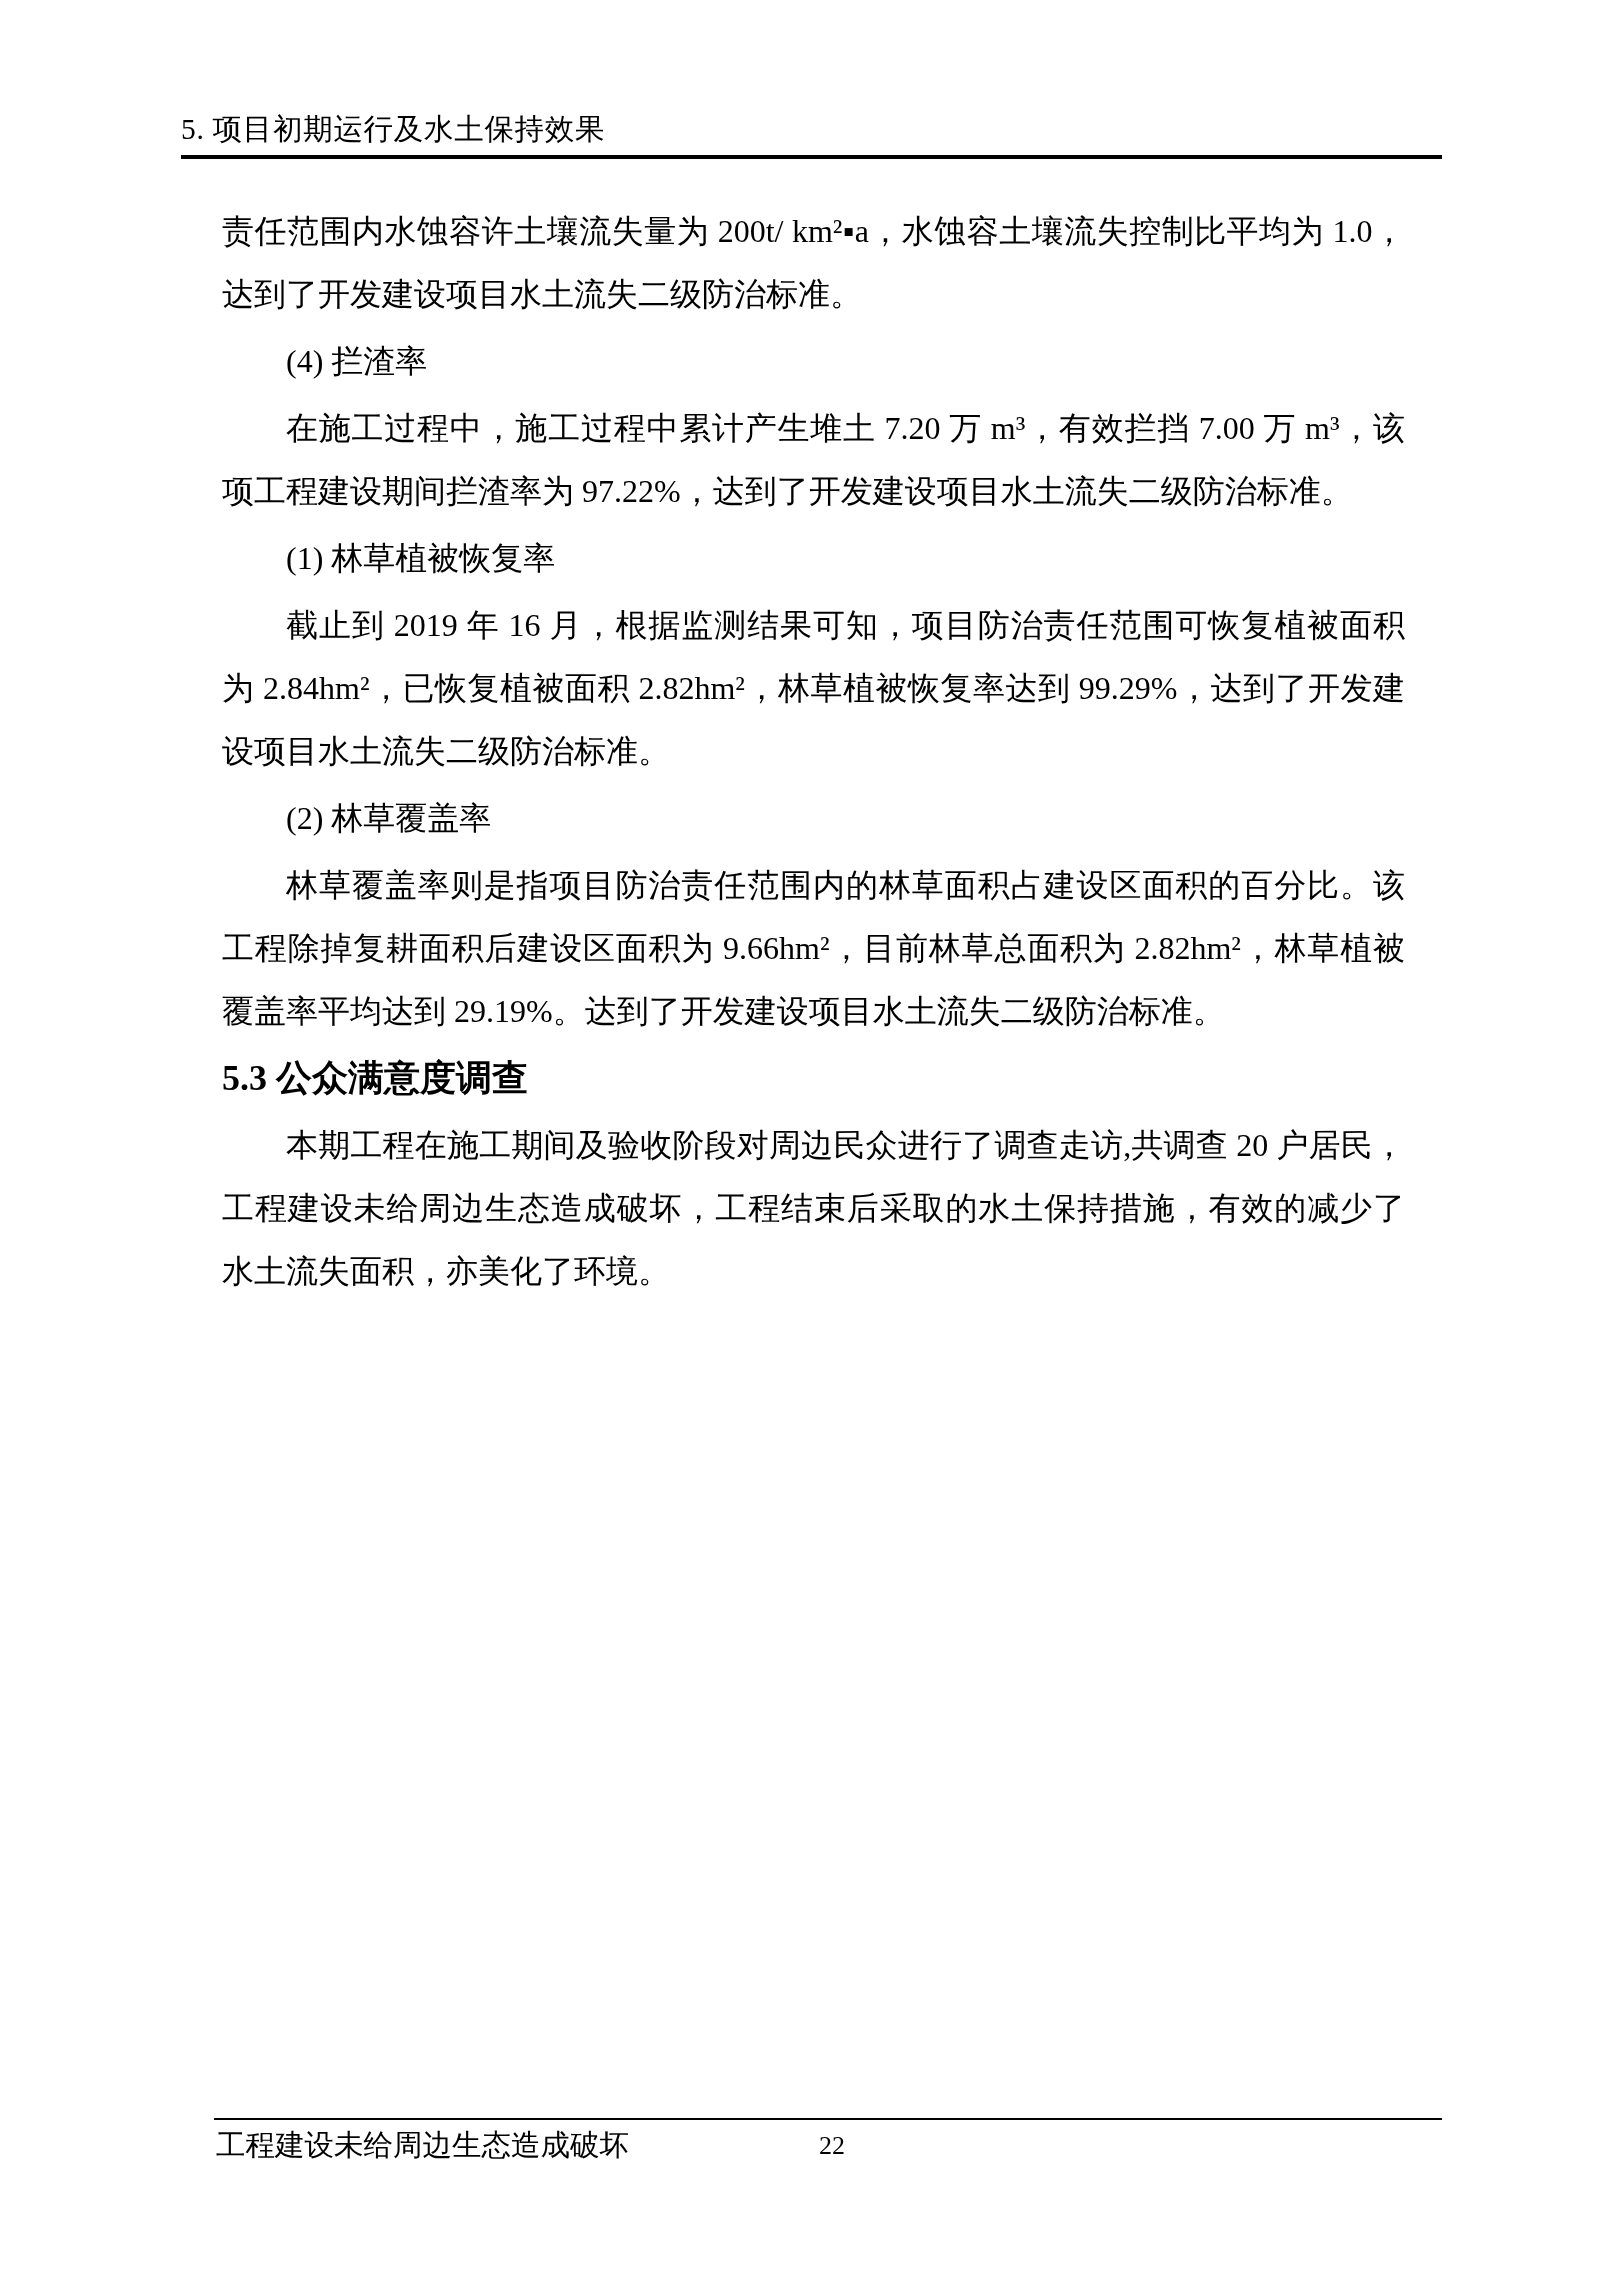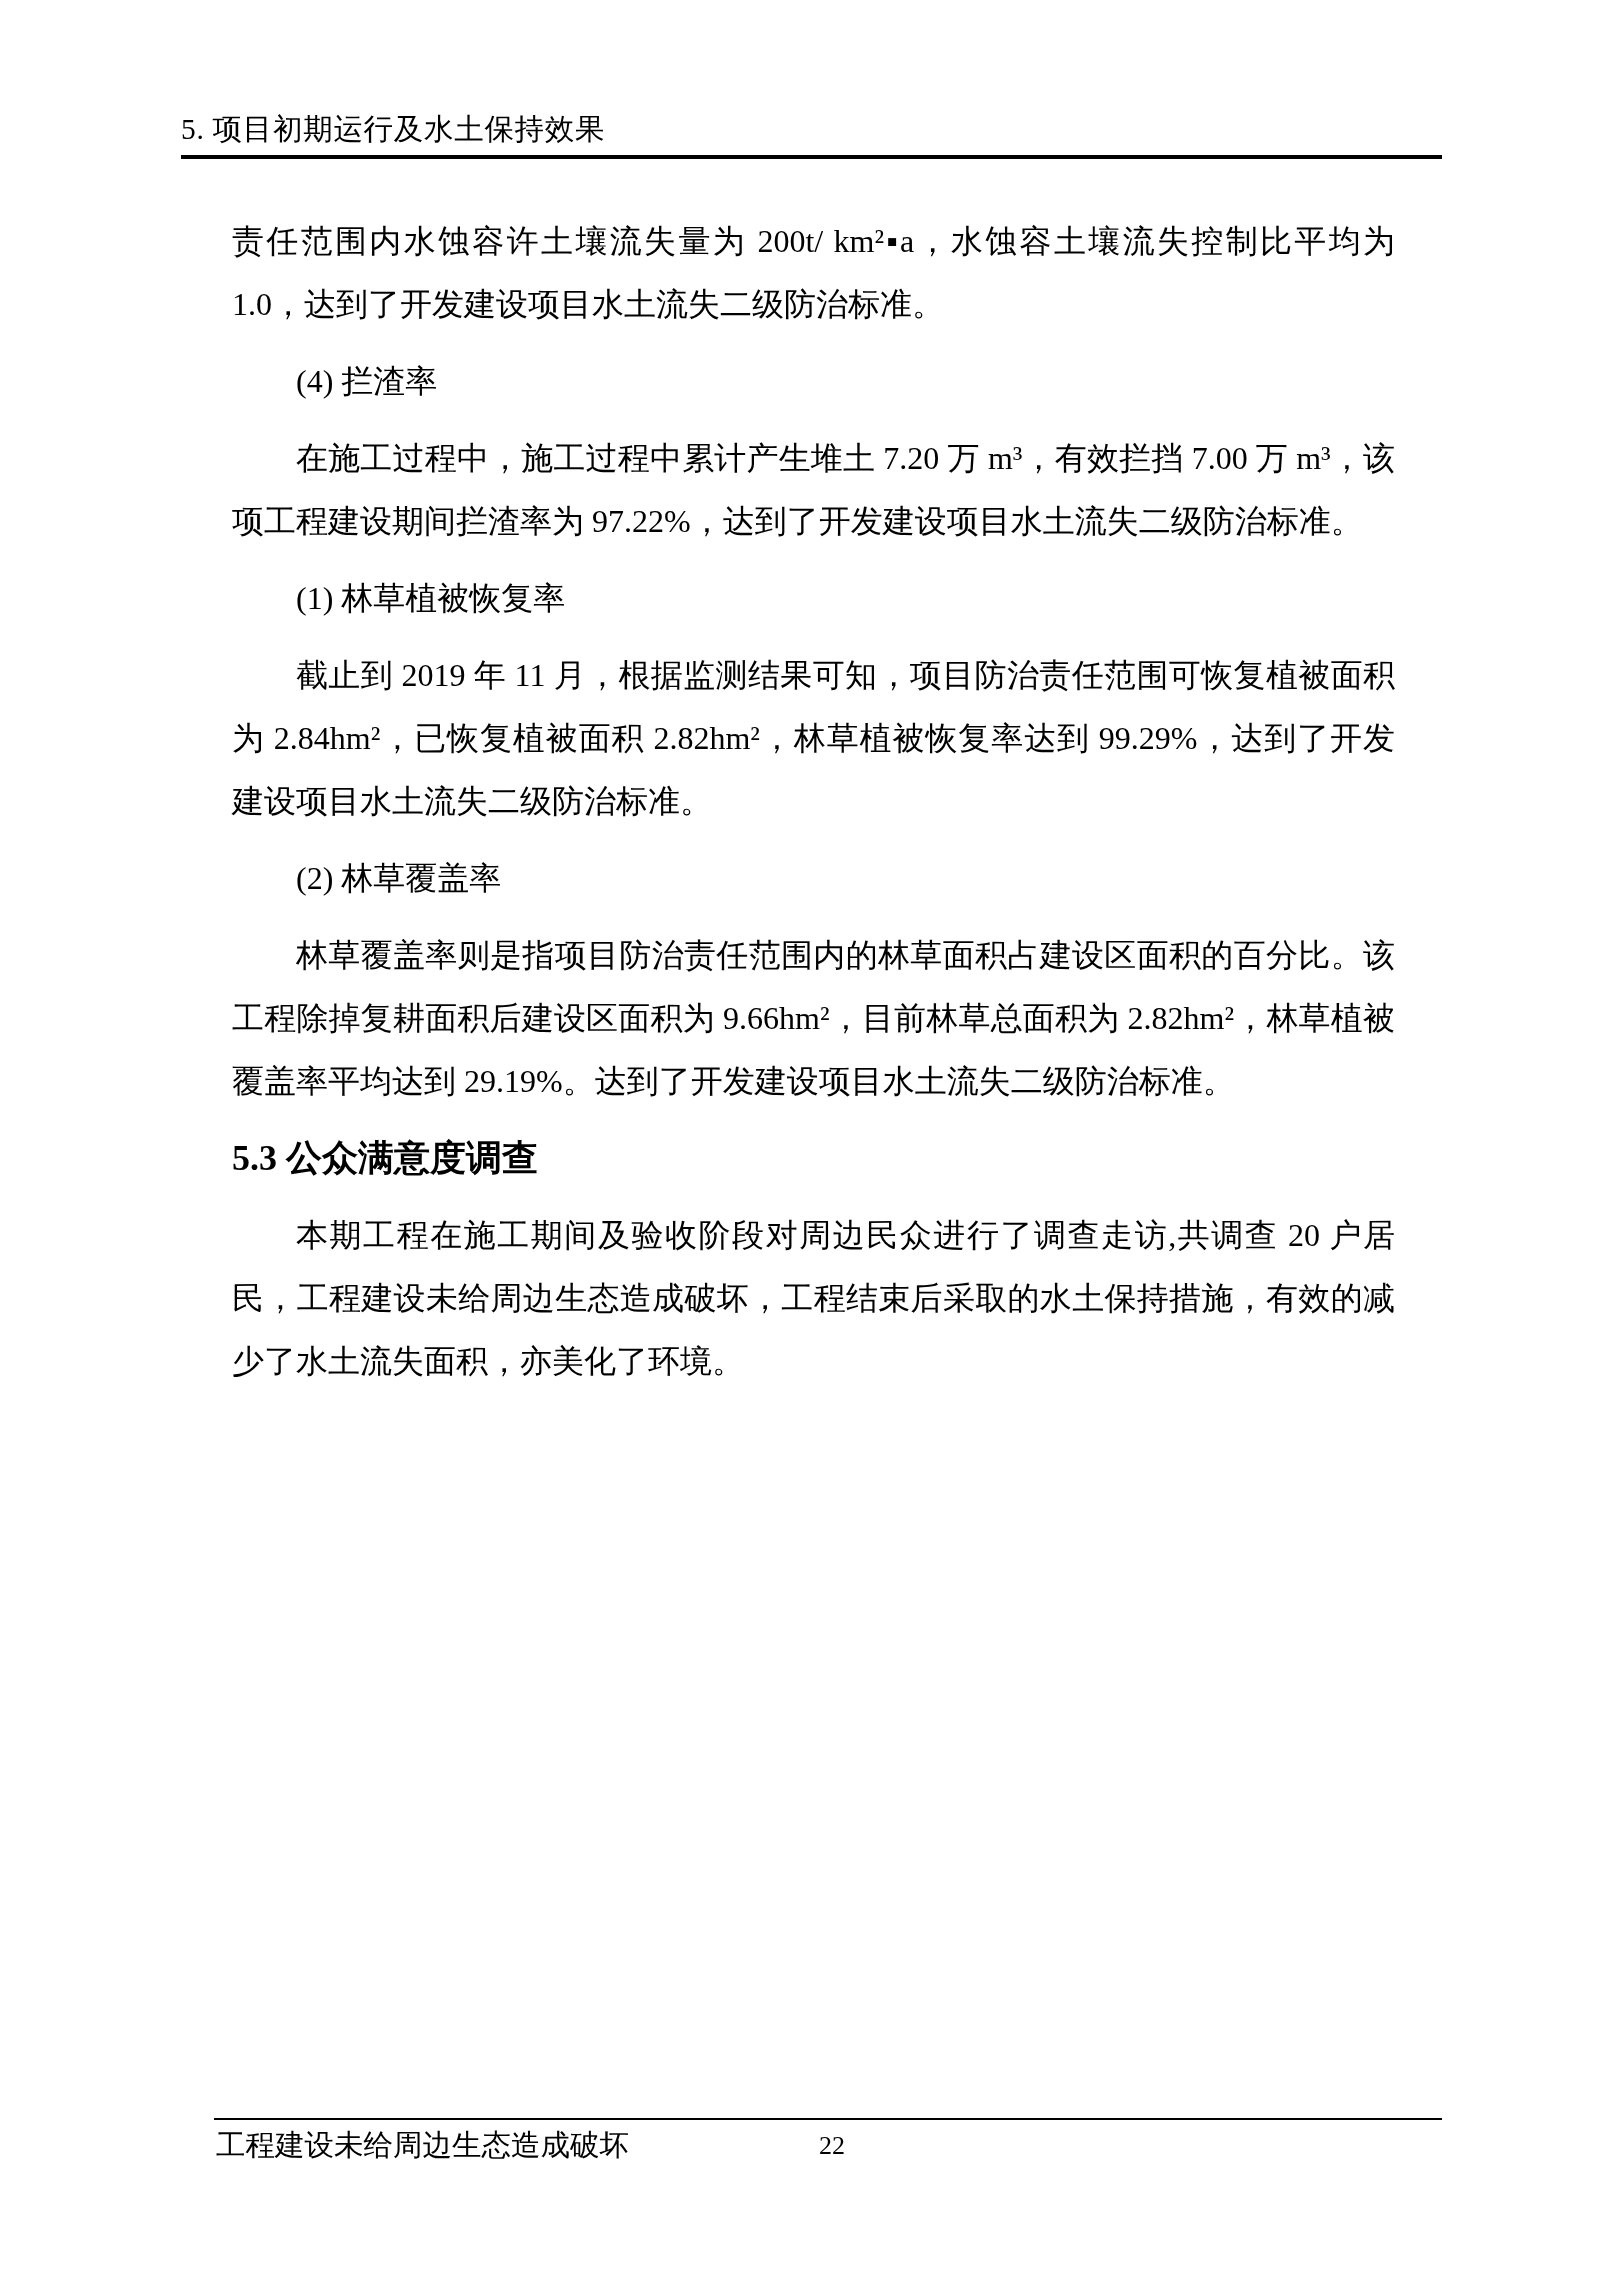--- a/index.html
+++ b/index.html
@@ -38,21 +38,21 @@
   .content {
     position: absolute;
     top: 196px;
     left: 218px;
     width: 1191px;
     font-size: 32px;
     line-height: 63px;
     text-align: justify;
     text-justify: inter-ideograph;
   }
-  .content p { margin: 14px; }
+  .content p { margin: 4px; }
   .para        { text-indent: 64px; }
   .para-cont   { text-indent: 0; }     
   .sub-item    { text-indent: 64px; }
   .heading-sub {
     margin: 6.5px 0 0 0;
     font-weight: bold;
     font-size: 33px;
     text-indent: 0;
   }
   .heading-section {
@@ -97,21 +97,21 @@
   <p class="para-cont">责任范围内水蚀容许土壤流失量为 200t/ km²▪a，水蚀容土壤流失控制比平均为 1.0，达到了开发建设项目水土流失二级防治标准。</p>
 
   <p class="sub-item">(4) 拦渣率</p>
 
   <p class="para">在施工过程中，施工过程中累计产生堆土 7.20 万 m³，有效拦挡 7.00 万 m³，该项工程建设期间拦渣率为 97.22%，达到了开发建设项目水土流失二级防治标准。</p>
 
 
   <p class="sub-item">(1) 林草植被恢复率</p>
 
 
-  <p class="para">截止到 2019 年 11 月，根据监测结果可知，项目防治责任范围可恢复植被面积为 2.84hm²，已恢复植被面积 2.82hm²，林草植被恢复率达到 99.29%，达到了开发建设项目水土流失二级防治标准。</p>
+  <p class="para">截止到 2019 年 16 月，根据监测结果可知，项目防治责任范围可恢复植被面积为 2.84hm²，已恢复植被面积 2.82hm²，林草植被恢复率达到 99.29%，达到了开发建设项目水土流失二级防治标准。</p>
 
   <p class="sub-item">(2) 林草覆盖率</p>
 
   <p class="para">林草覆盖率则是指项目防治责任范围内的林草面积占建设区面积的百分比。该工程除掉复耕面积后建设区面积为 9.66hm²，目前林草总面积为 2.82hm²，林草植被覆盖率平均达到 29.19%。达到了开发建设项目水土流失二级防治标准。</p>
 
   <p class="heading-section">5.3 公众满意度调查</p>
 
   <p class="para">本期工程在施工期间及验收阶段对周边民众进行了调查走访,共调查 20 户居民，工程建设未给周边生态造成破坏，工程结束后采取的水土保持措施，有效的减少了水土流失面积，亦美化了环境。</p>
 </div>
 

